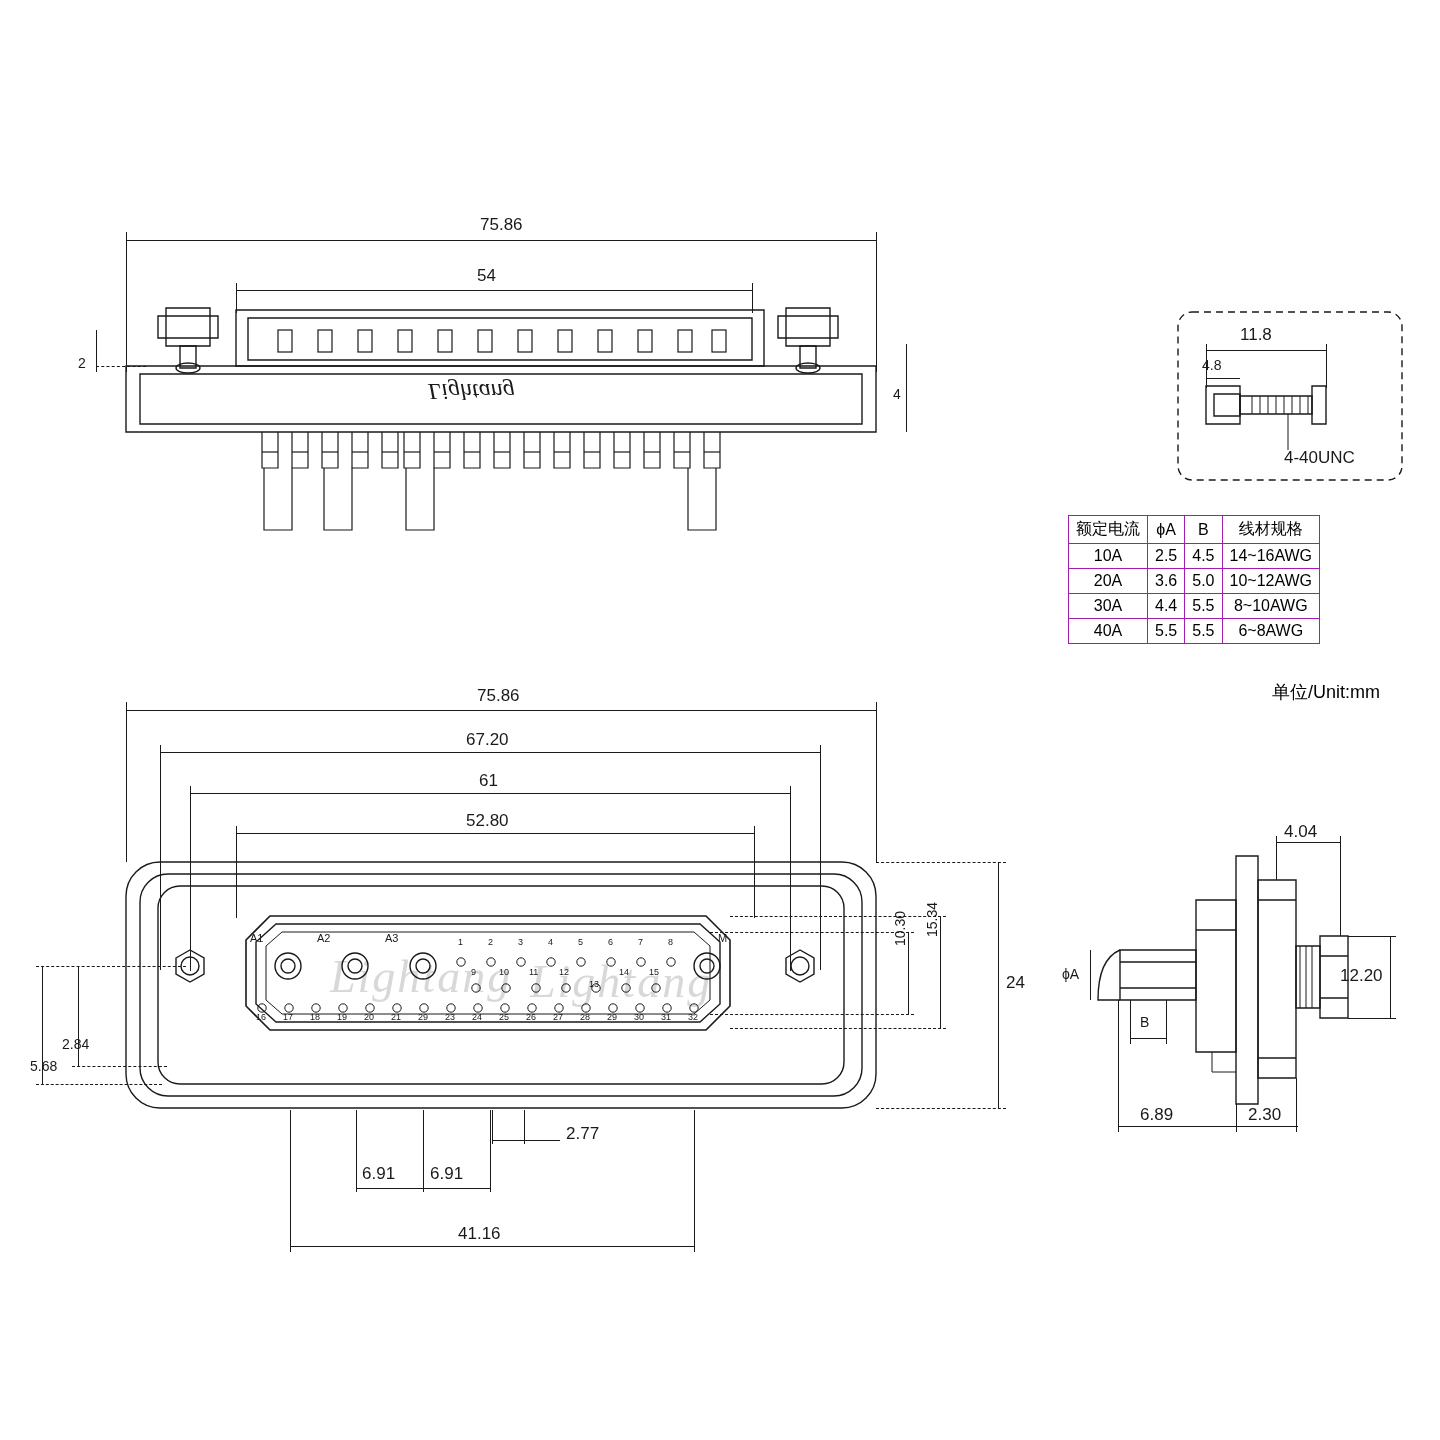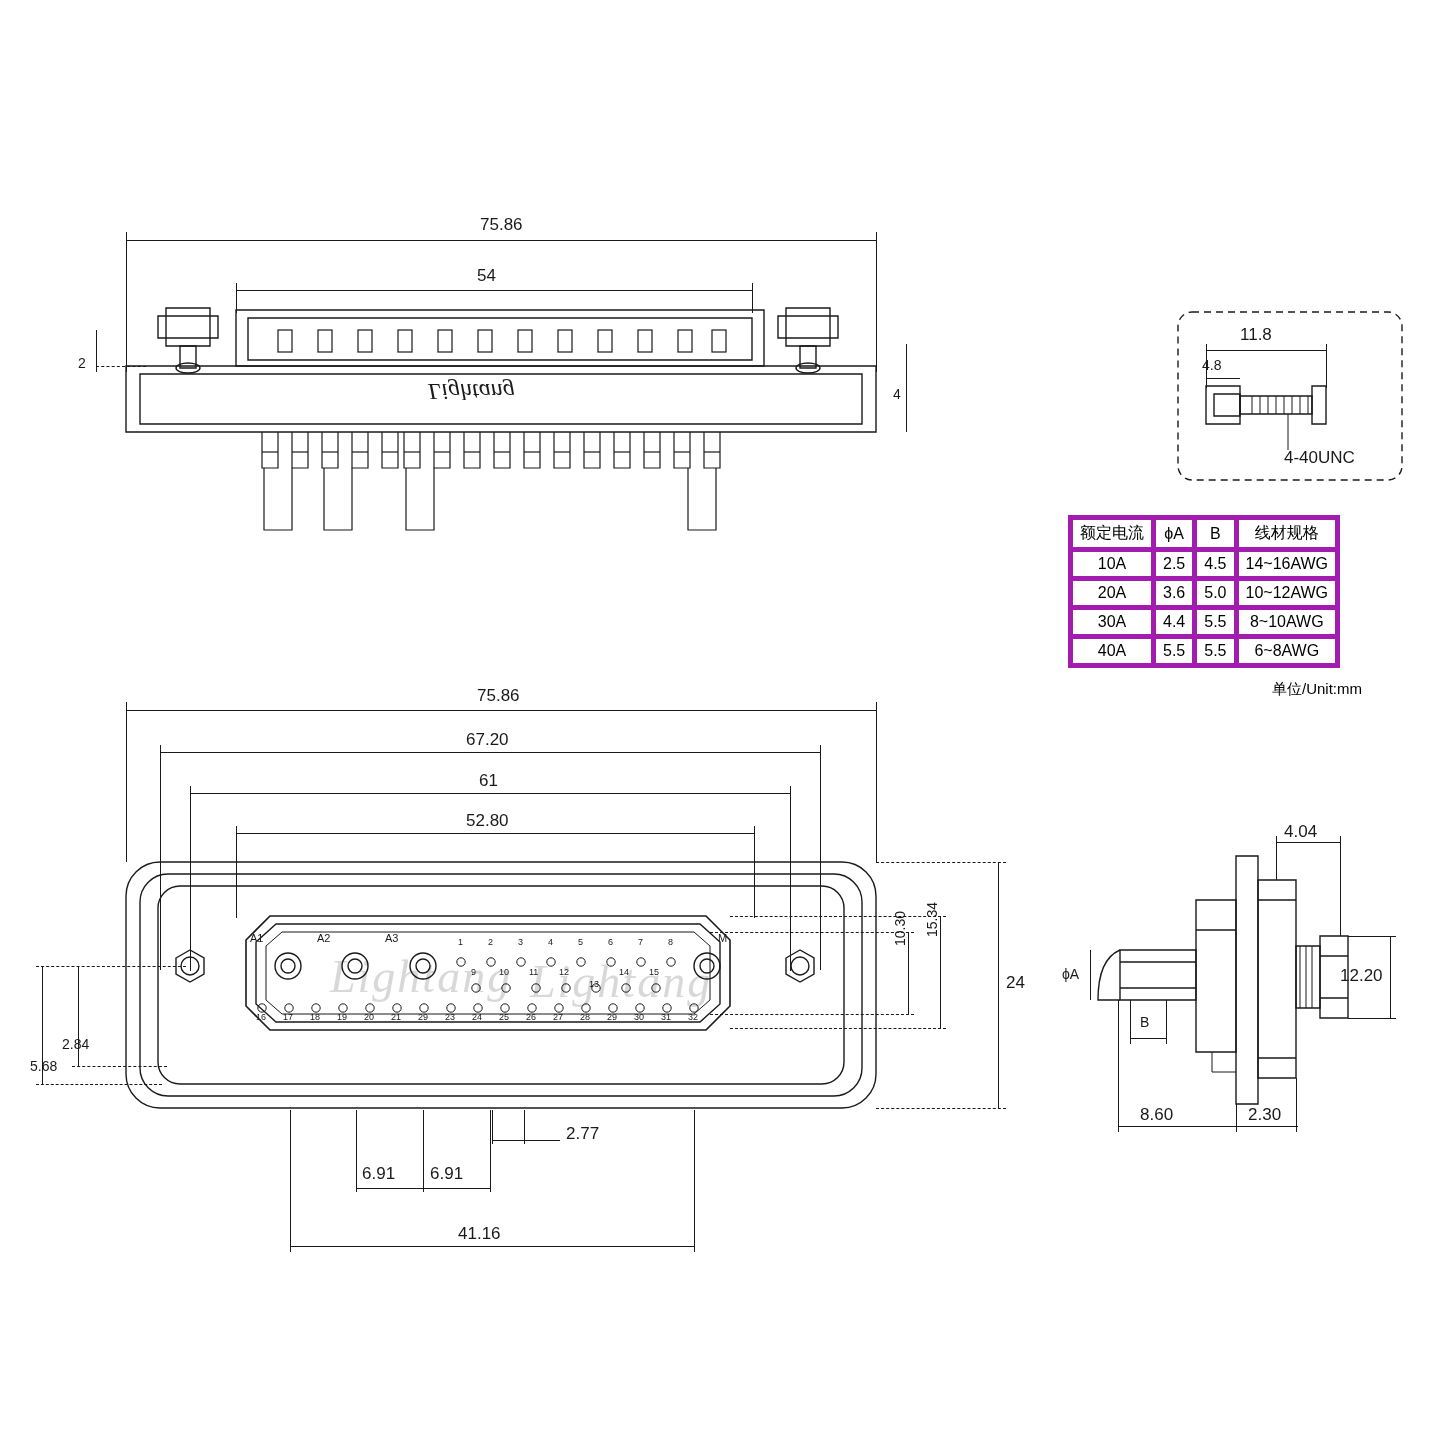--- a/index.html
+++ b/index.html
@@ -9,22 +9,22 @@
   .lbl.sm{font-size:14px;}
   .lbl.xs{font-size:11px;}
   .lbl.tiny{font-size:9px;}
   .ln{position:absolute;background:#1a1a1a;}
   .h1{height:1px;}
   .v1{width:1px;}
   .dash-h{position:absolute;height:0;border-top:1px dashed #1a1a1a;}
   svg{position:absolute;left:0;top:0;overflow:visible;}
   .wm{position:absolute;font-size:46px;color:#d8d8d8;font-style:italic;font-family:"Liberation Serif",serif;letter-spacing:2px;user-select:none;}
   table.spec{position:absolute;border-collapse:collapse;font-size:16px;}
-  table.spec td,table.spec th{border:5px solid #a21caf;padding:3px 7px;text-align:center;font-weight:normal;margin-top:16px;}
-  .unit{position:absolute;font-size:15px;text-align:right;}
+  table.spec td,table.spec th{border:1px solid #a21caf;padding:3px 7px;text-align:center;font-weight:normal;margin-top:16px;}
+  .unit{position:absolute;font-size:18px;text-align:right;}
   .flip{transform:scaleY(-1);display:inline-block;}
 </style>
 </head>
 <body>
 
 <div class="stage">
 
   <div class="wm" style="left:330px;top:950px;">Lightang</div>
   <div class="wm" style="left:530px;top:955px;">Lightang</div>
 
@@ -404,21 +404,21 @@
   <div class="lbl" style="left:1284px;top:822px;">4.04</div>
 
   <div class="ln v1" style="left:1390px;top:936px;height:82px;"></div>
   <div class="ln h1" style="left:1348px;top:936px;width:48px;"></div>
   <div class="ln h1" style="left:1348px;top:1018px;width:48px;"></div>
   <div class="lbl" style="left:1340px;top:966px;">12.20</div>
 
   <div class="ln h1" style="left:1118px;top:1126px;width:118px;"></div>
   <div class="ln v1" style="left:1118px;top:1000px;height:132px;"></div>
   <div class="ln v1" style="left:1236px;top:1104px;height:28px;"></div>
-  <div class="lbl" style="left:1140px;top:1105px;">8.60</div>
+  <div class="lbl" style="left:1140px;top:1105px;">6.89</div>
 
   <div class="ln h1" style="left:1236px;top:1126px;width:62px;"></div>
   <div class="ln v1" style="left:1296px;top:1078px;height:54px;"></div>
   <div class="lbl" style="left:1248px;top:1105px;">2.30</div>
 
   <div class="ln v1" style="left:1090px;top:950px;height:50px;"></div>
   <div class="lbl sm" style="left:1062px;top:966px;">ϕA</div>
 
   <div class="ln h1" style="left:1130px;top:1038px;width:36px;"></div>
   <div class="ln v1" style="left:1130px;top:1000px;height:44px;"></div>

